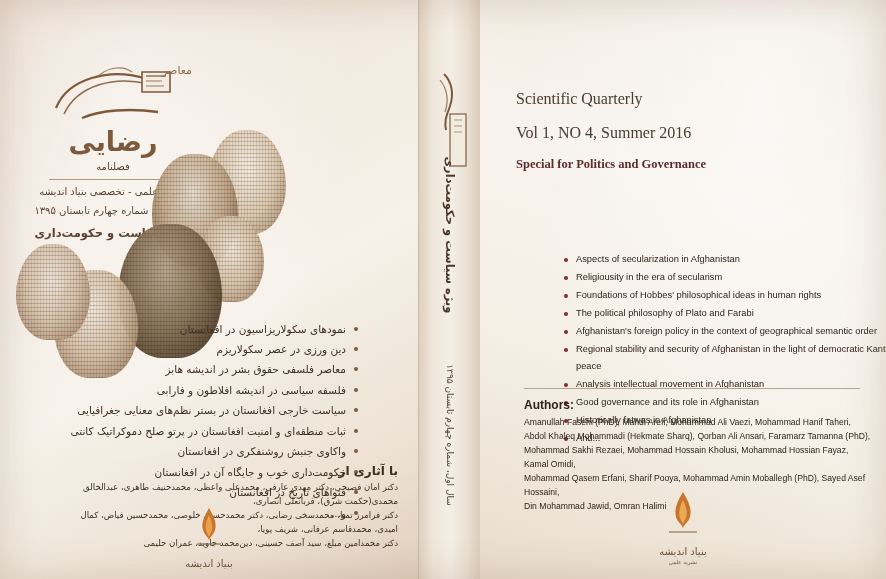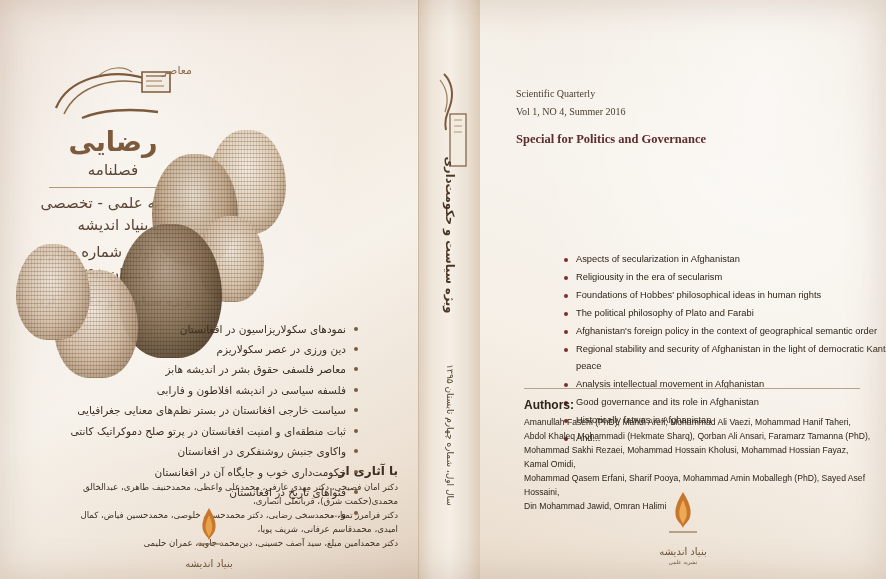--- a/index.html
+++ b/index.html
@@ -90,21 +90,21 @@
   .logo-sub-maaser {
     font-family: "DejaVu Sans", sans-serif;
     font-size: 11px;
     color: #8d6a4a;
     position: absolute;
     right: 6px;
     top: 4px;
   }
   .logo-line {
     font-family: "DejaVu Sans", sans-serif;
-    font-size: 15px;
+    font-size: 10px;
     color: #5b4433;
     margin-top: 4px;
     line-height: 1.5;
   }
   .logo-rule {
     width: 128px;
     height: 1px;
     background: #b39877;
     margin: 5px auto 4px;
   }
@@ -267,21 +267,21 @@
     letter-spacing: 0.5px;
     line-height: 1.05;
   }
   .mast-title .moaser {
     font-size: 20px;
     color: #6a4a3a;
     margin-left: 6px;
   }
   .mast-sub {
     font-family: "Liberation Serif", serif;
-    font-size: 10px;
+    font-size: 16px;
     color: #4a3c30;
     margin-top: 14px;
     line-height: 1.6;
   }
   .mast-special {
     font-family: "Liberation Serif", serif;
     font-size: 12.5px;
     font-weight: bold;
     color: #5d2d2d;
     margin-top: 12px;
@@ -442,21 +442,21 @@
       </svg>
     </div>
     <div class="spine-title">ویژه سیاست و حکومت‌داری</div>
     <div class="spine-issue">سال اول، شماره چهارم تابستان ۱۳۹۵</div>
   </div>
 
   <div class="panel" id="front-cover">
 
     <div class="masthead">
       <div class="mast-sub">Scientific Quarterly</div>
-      <div class="mast-sub" style="margin-top:2px">Vol  1, NO 4, Summer 2016</div>
+      <div class="mast-sub" style="margin-top:8px">Vol  1, NO 4, Summer 2016</div>
       <div class="mast-special">Special for Politics and Governance</div>
     </div>
 
     <ul class="toc-en">
       <li>Aspects of secularization in Afghanistan</li>
       <li>Religiousity in the era of secularism</li>
       <li>Foundations of Hobbes' philosophical ideas in human rights</li>
       <li>The political philosophy of Plato and Farabi</li>
       <li>Afghanistan's foreign policy in the context of geographical semantic order</li>
       <li>Regional stability and security of Afghanistan in the light of democratic Kantian peace</li>

